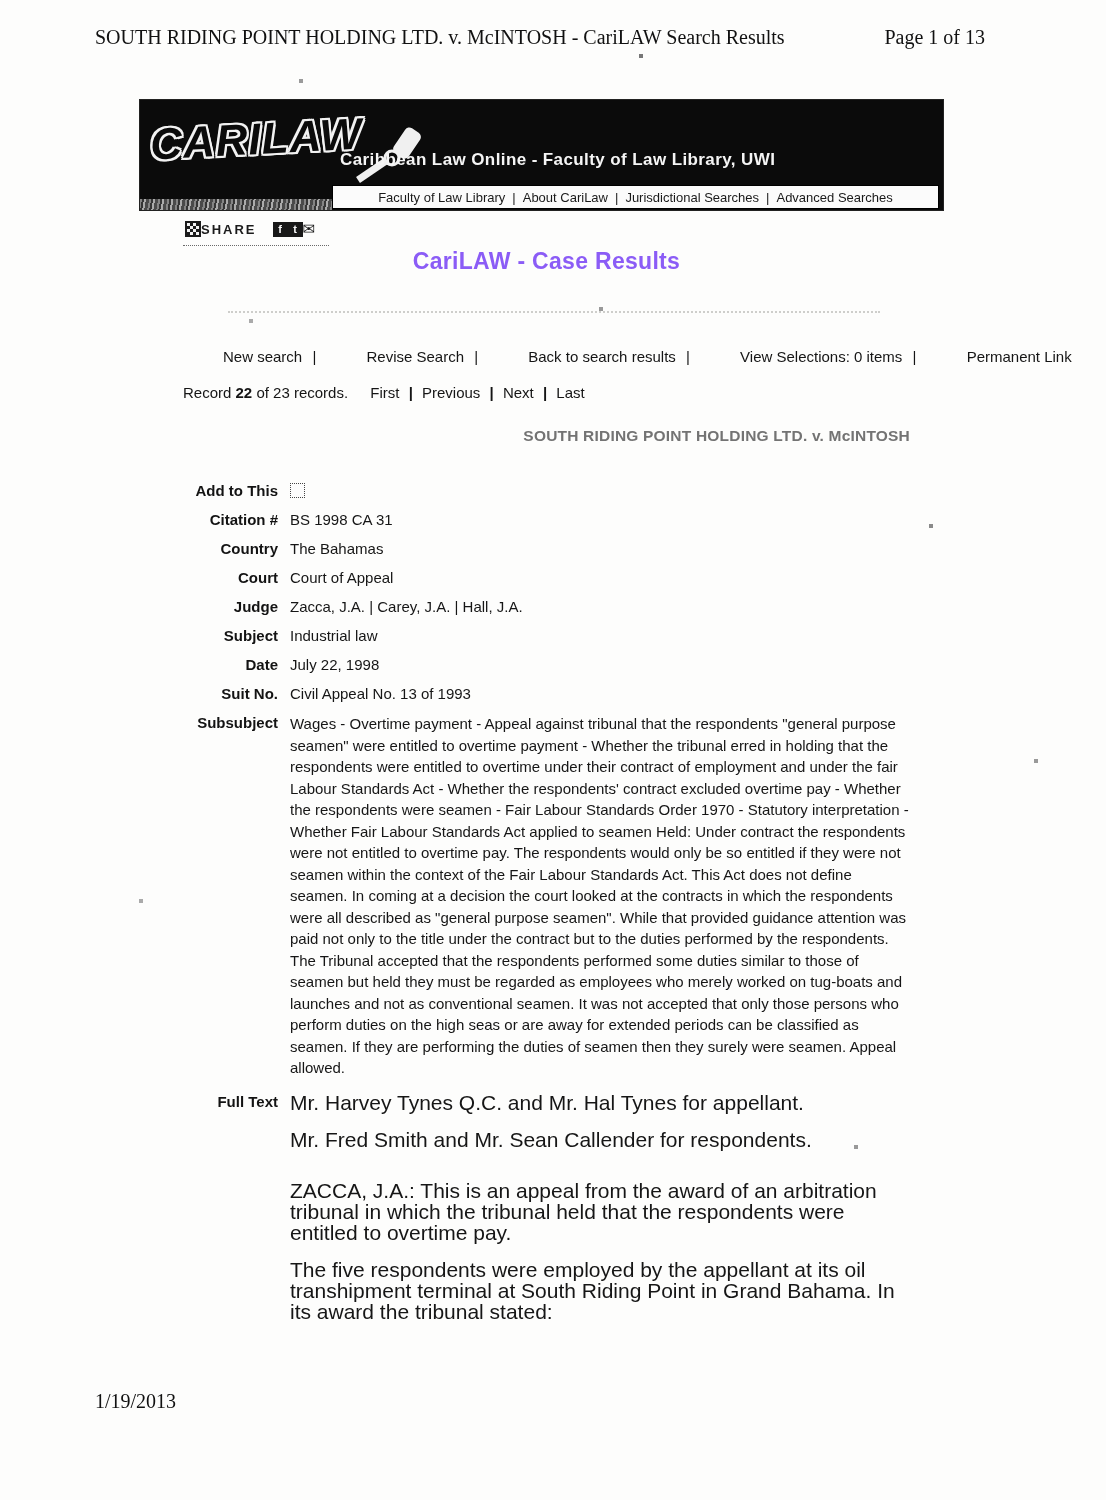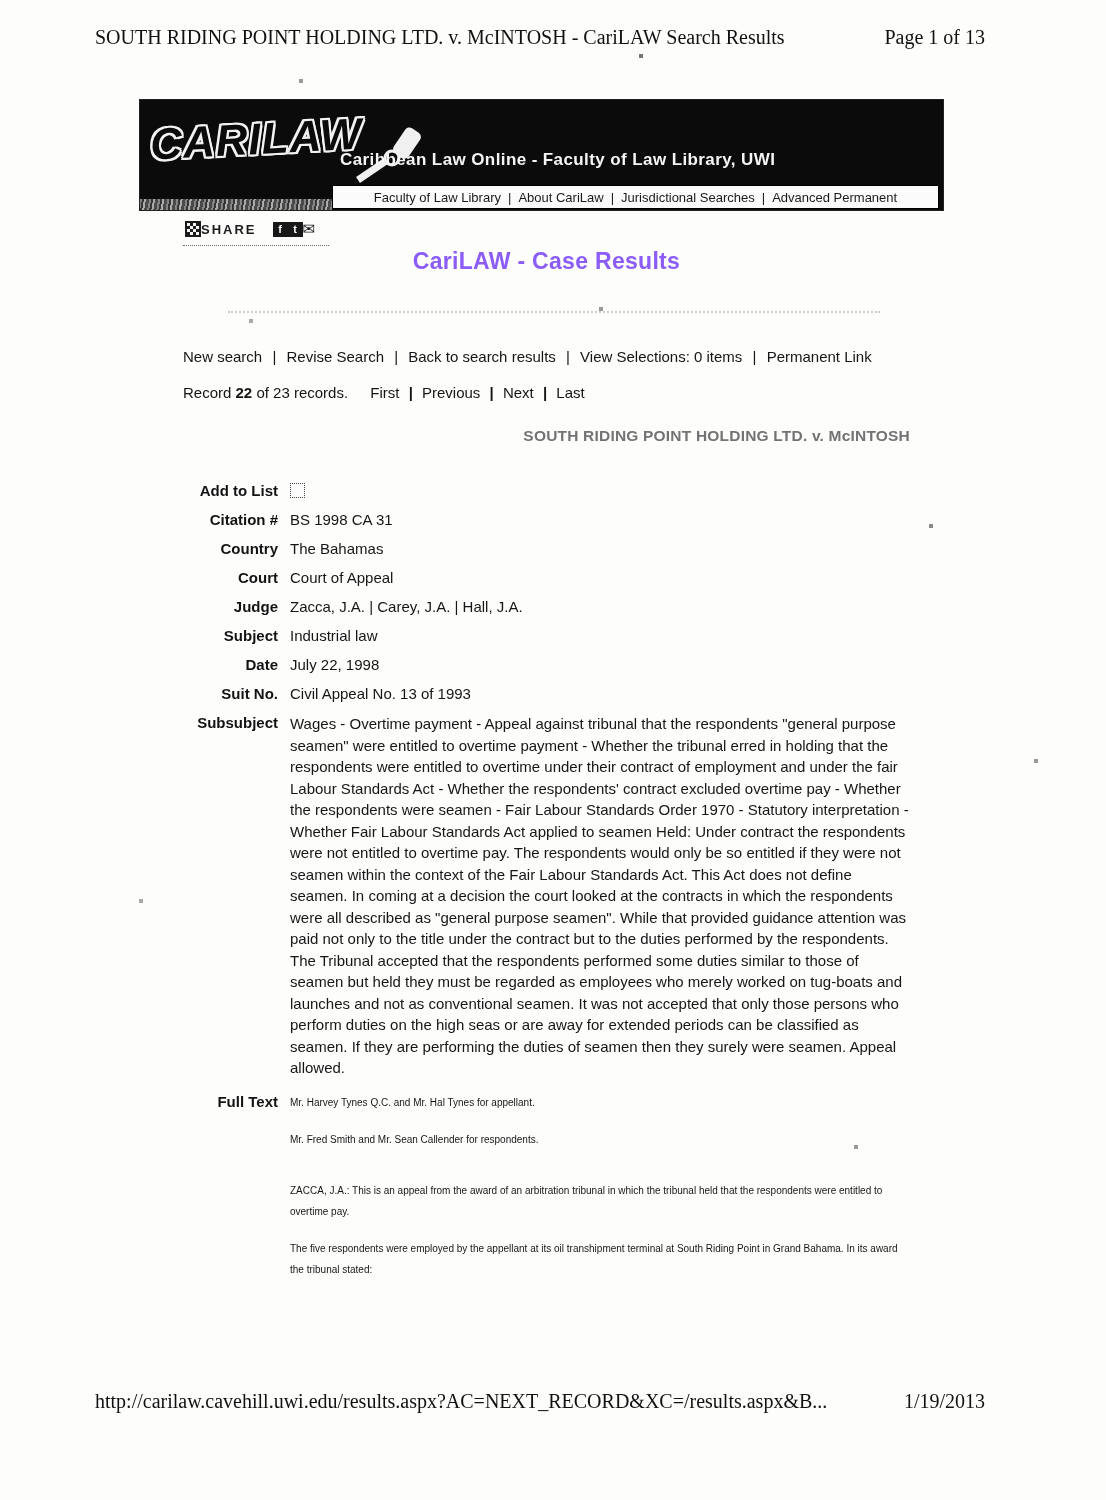--- a/index.html
+++ b/index.html
@@ -77,21 +77,21 @@
     text-align:center;font-size:23px;font-weight:bold;color:#8b5cf6;letter-spacing:.3px;
   }
   .noise-line{
     position:absolute;left:228px;top:311px;width:652px;height:0;
     border-top:2px dotted #c3c3c0;opacity:.8;
   }
   .toolbar{
     position:absolute;left:183px;top:348px;font-size:15px;color:#151515;white-space:nowrap;
   }
   .toolbar .sep{padding:0 6px;}
-  .toolbar .link{cursor:pointer;}
+  .toolbar .link{cursor:pointer;margin-left:40px;}
   .record-nav{
     position:absolute;left:183px;top:384px;font-size:15px;color:#151515;white-space:nowrap;
   }
   .record-nav b{font-weight:bold;}
   .record-links{margin-left:18px;}
   .record-links .sep{padding:0 5px;font-weight:bold;}
   .record-links .link{cursor:pointer;}
   
   .case-title{
     position:absolute;left:183px;top:427px;width:727px;
@@ -106,21 +106,21 @@
   .field-value{
     margin-left:12px;flex:1;font-size:15px;line-height:20px;color:#161616;
   }
   .field-row.para .field-value{line-height:21.5px;max-width:622px;}
   .field-row.subsub{margin-top:0;}
   .checkbox{
     display:inline-block;width:13px;height:13px;border:1px dotted #444;
     background:#fcfcfc;vertical-align:-2px;cursor:pointer;
   }
   .fulltext-row{margin-top:13px;}
-  .fulltext-paras p{margin:0 0 16px 0;font-size:10px;line-height:21px;max-width:622px;color:#161616;}
+  .fulltext-paras p{margin:0 0 16px 0;font-size:21px;line-height:21px;max-width:622px;color:#161616;}
   .fulltext-paras p.gap-big{margin-top:30px;}
   
   .specks{
     position:absolute;left:0;top:0;width:2px;height:2px;background:transparent;
     box-shadow:300px 80px 0 1px #9a9a9a, 640px 55px 0 1px #777,
                250px 320px 0 1px #aaa, 600px 308px 0 1px #999,
                930px 525px 0 1px #8a8a8a, 1035px 760px 0 1px #999,
                140px 900px 0 1px #aaa, 855px 1146px 0 1px #999;
   }
 </style>
@@ -144,21 +144,21 @@
     </span>
   </div>
   <div class="tagline">Caribbean Law Online - Faculty of Law Library, UWI</div>
   <div class="banner-nav">
     <span class="nav-item">Faculty of Law Library</span>
     <span class="sep">|</span>
     <span class="nav-item">About CariLaw</span>
     <span class="sep">|</span>
     <span class="nav-item">Jurisdictional Searches</span>
     <span class="sep">|</span>
-    <span class="nav-item">Advanced Permanent</span>
+    <span class="nav-item">Advanced Searches</span>
   </div>
   <div class="texture-strip"></div>
 </div>
 
 <div class="share-bar">
   <span class="share-box"></span>
   <span class="share-label">SHARE</span>
   <span class="mini-icon">f</span>
   <span class="mini-icon">t</span>
   <span class="mail-glyph">✉</span>
@@ -192,21 +192,21 @@
     <span class="sep">|</span>
     <span class="link">Last</span>
   </span>
 </div>
 
 <div class="case-title">SOUTH RIDING POINT HOLDING LTD. v. McINTOSH</div>
 
 <div class="fields">
 
   <div class="field-row">
-    <div class="field-label">Add to List</div>
+    <div class="field-label">Add to This</div>
     <div class="field-value"><span class="checkbox"></span></div>
   </div>
 
   <div class="field-row">
     <div class="field-label">Citation #</div>
     <div class="field-value">BS 1998 CA 31</div>
   </div>
 
   <div class="field-row">
     <div class="field-label">Country</div>
@@ -251,15 +251,14 @@
       <p class="gap-big">ZACCA, J.A.: This is an appeal from the award of an arbitration tribunal in which the tribunal held that the respondents were entitled to overtime pay.</p>
       <p>The five respondents were employed by the appellant at its oil transhipment terminal at South Riding Point in Grand Bahama. In its award the tribunal stated:</p>
     </div>
   </div>
 
 </div>
 
 <div class="specks"></div>
 
 <div class="print-footer">
-  <span>http://carilaw.cavehill.uwi.edu/results.aspx?AC=NEXT_RECORD&amp;XC=/results.aspx&amp;B...</span>
   <span>1/19/2013</span>
 </div>
 
 </body></html>

